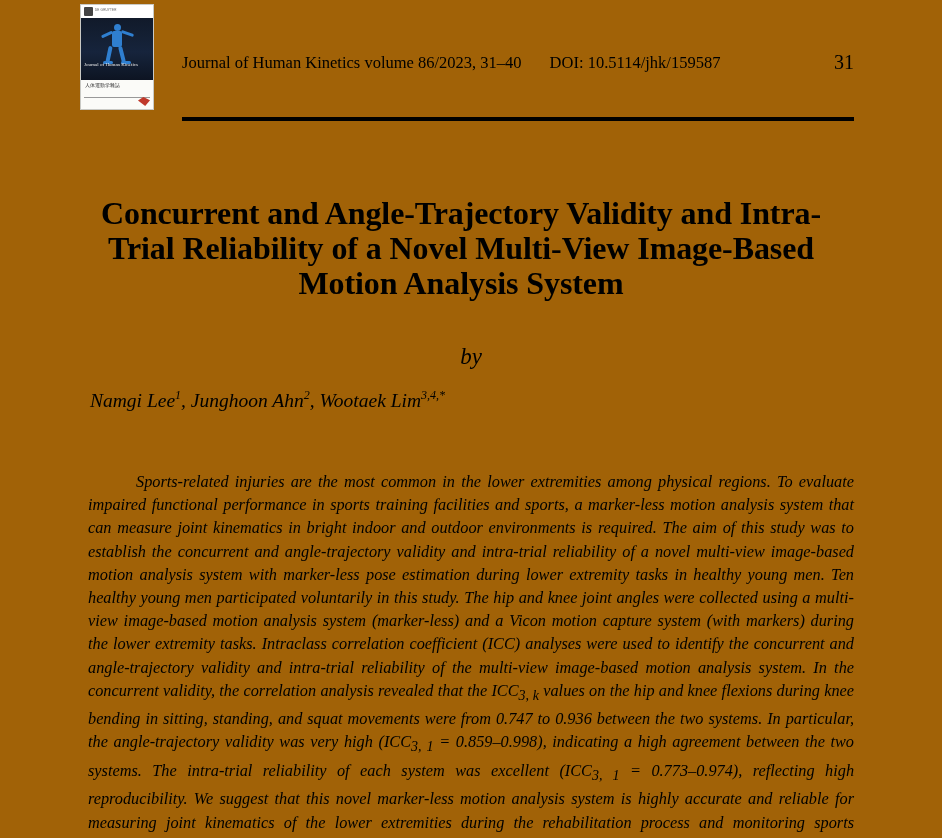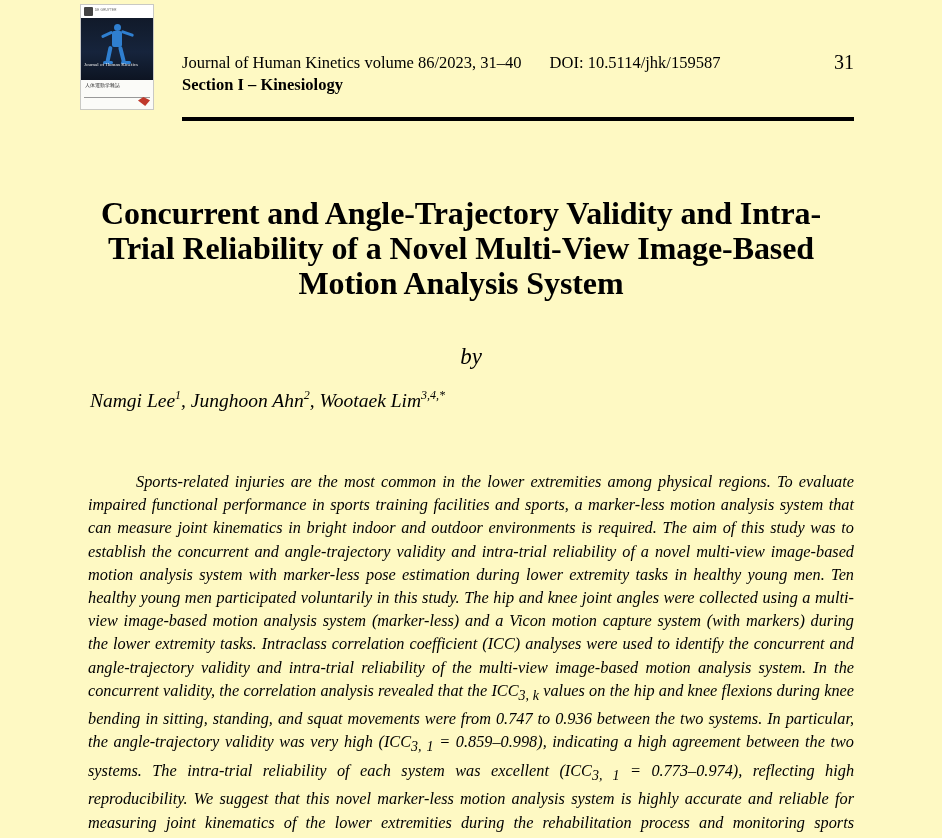--- a/index.html
+++ b/index.html
@@ -11,21 +11,21 @@
     height: 838px;
     background: #ffffff;
     font-family: "Liberation Serif", serif;
     color: #000000;
     overflow: hidden;
   }
   .page {
     position: relative;
     width: 942px;
     height: 838px;
-    background: #fef9c3;
+    background: #a16207;
   }
 
   
   .header {
     position: absolute;
     left: 0;
     top: 0;
     width: 942px;
     height: 130px;
   }
@@ -262,21 +262,20 @@
         <div class="cover-cjk">人体運動学雜誌</div>
         <div class="cover-rule"></div>
         <div class="cover-mark"></div>
       </div>
     </div>
 
     <div class="header-text">
       <div class="header-line1">
         <span>Journal of Human Kinetics volume 86/2023, 31–40</span><span class="doi">DOI: 10.5114/jhk/159587</span>
       </div>
-      <div class="header-line2">Section I – Kinesiology</div>
     </div>
 
     <div class="page-number">31</div>
     <div class="header-rule"></div>
   </div>
 
   <div class="title">Concurrent and Angle-Trajectory Validity and Intra-Trial Reliability of a Novel Multi-View Image-Based Motion Analysis System</div>
 
   <div class="byline">by</div>
 

